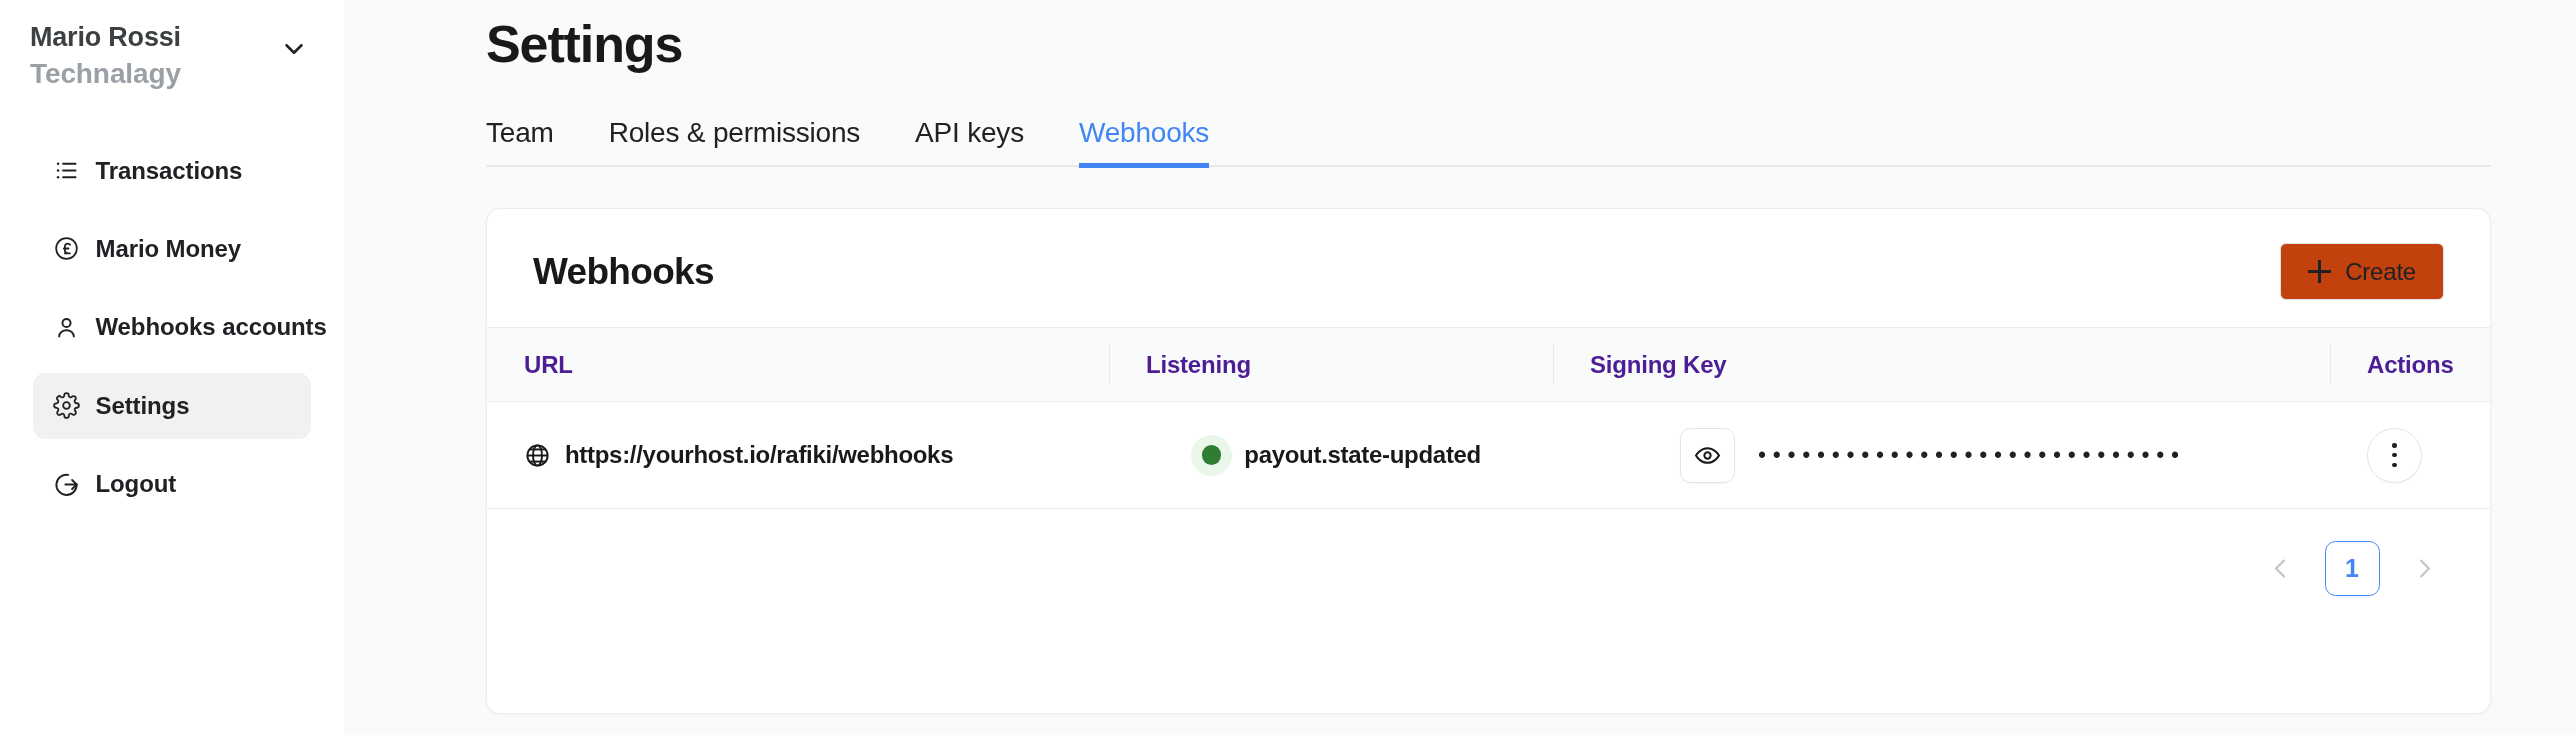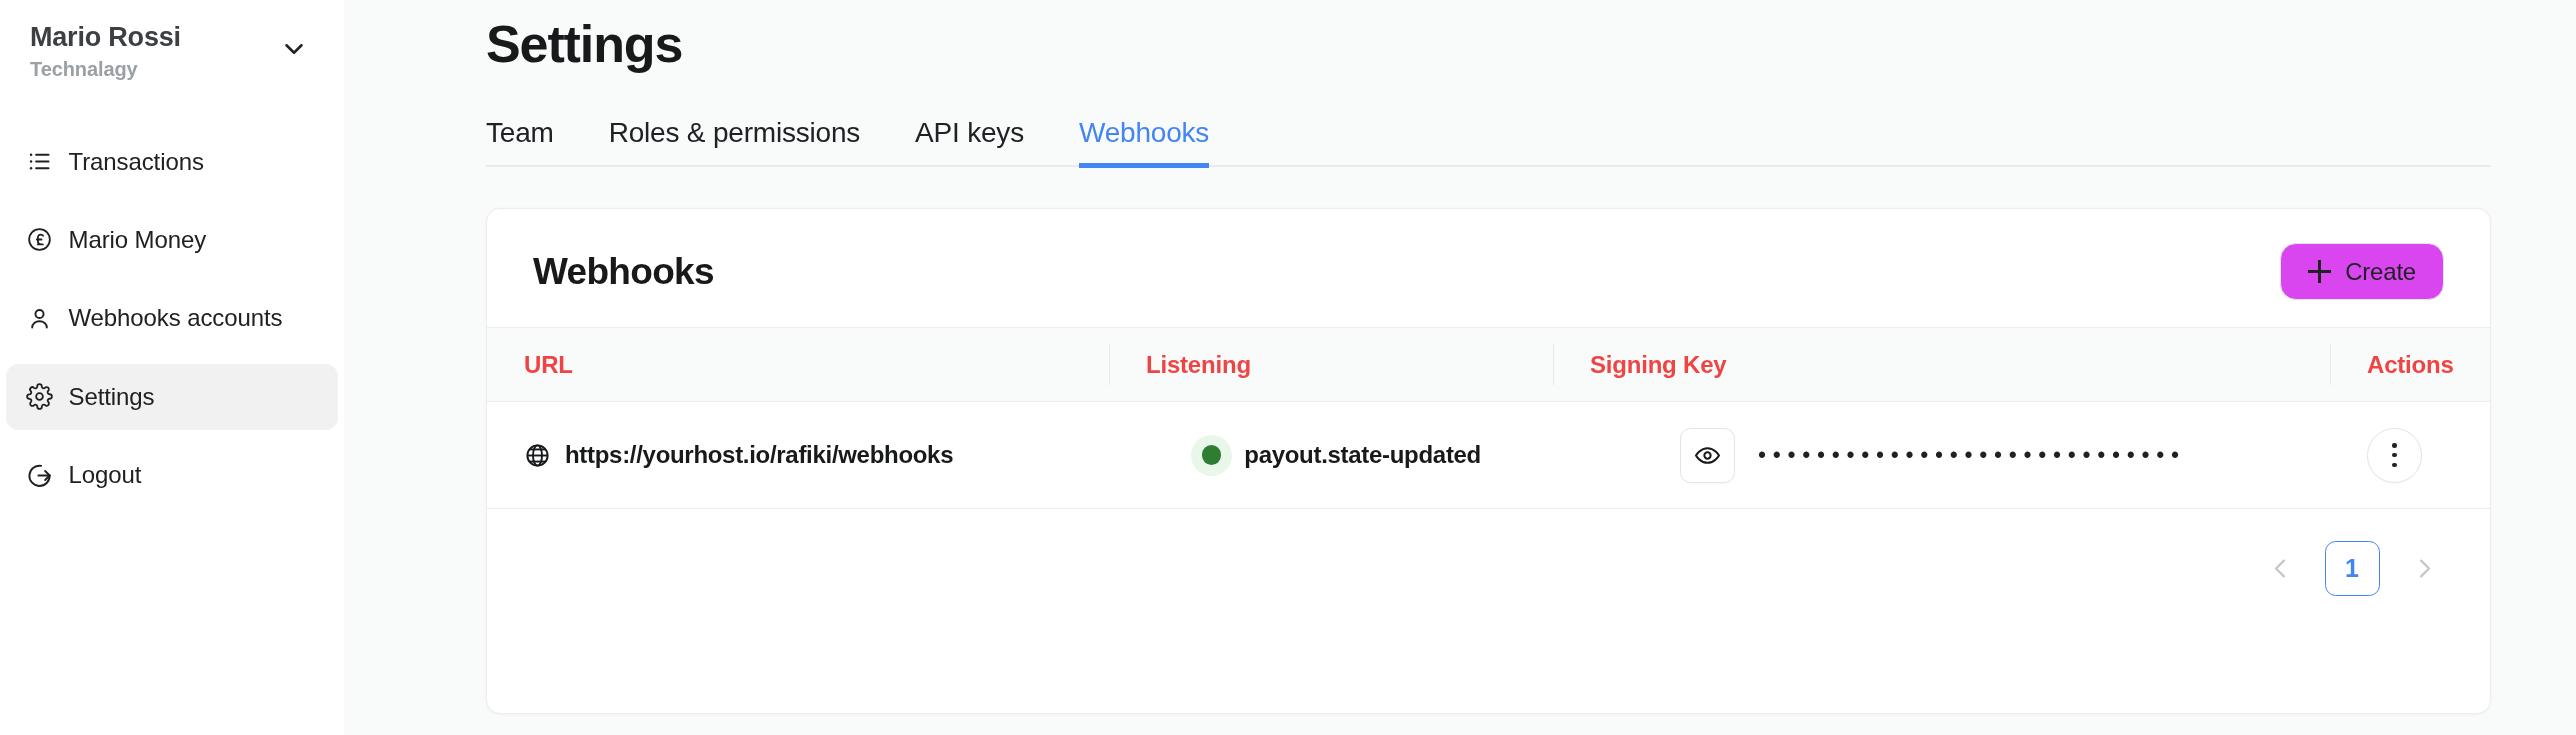--- a/index.html
+++ b/index.html
@@ -35,31 +35,31 @@
   }
   .account-text { display: flex; flex-direction: column; gap: 6.2px; }
   .account-name {
     font-size: 27px;
     font-weight: bold;
     color: #3c4043;
     letter-spacing: -0.2px;
     line-height: 1.05;
   }
   .account-org {
-    font-size: 20px;
+    font-size: 28px;
     font-weight: bold;
     color: #9aa0a6;
     letter-spacing: -0.1px;
   }
   .chev-wrap {
     margin-top: 10.7px;
     margin-right: 5.3px;
   }
 
-  .nav { margin-top: 48px; padding: 0 6px; }
+  .nav { margin-top: 48px; padding: 0 33px; font-weight: bold; }
   .nav-item {
     display: flex;
     align-items: center;
     gap: 16px;
     height: 66px;
     padding: 0 19.5px;
     border-radius: 12.4px;
     cursor: pointer;
   }
   .nav-item.active { background: #f1f1f1; }
@@ -144,22 +144,22 @@
     letter-spacing: -0.7px;
     color: #18191b;
   }
   .create-btn {
     display: inline-flex;
     align-items: center;
     gap: 14px;
     height: 57px;
     padding: 0 27px;
     border: 0.9px solid #e3e4e6;
-    border-radius: 16px;
-    background: #d946ef;
+    border-radius: 6px;
+    background: #c2410c;
     cursor: pointer;
     font-size: 24px;
     color: #202124;
     letter-spacing: -0.2px;
     box-shadow: 0 0.9px 1.8px rgba(16,24,40,0.03);
   }
   .plus-icon { width: 23px; height: 23px; position: relative; display:inline-block; }
   .plus-icon::before, .plus-icon::after {
     content: ""; position: absolute; background: #202124;
   }
@@ -172,21 +172,21 @@
     display: flex;
     align-items: center;
     background: #f9fafa;
     border-top: 0.9px solid #ededed;
     border-bottom: 0.9px solid #ededed;
     height: 75px;
   }
   .th {
     font-size: 24px;
     font-weight: bold;
-    color: #ef4444;
+    color: #4c1d95;
     letter-spacing: -0.2px;
     display: flex;
     align-items: center;
     height: 100%;
     padding-left: 37px;
     position: relative;
   }
   .th .vsep {
     position: absolute;
     left: 0; top: 16px; bottom: 16px;

